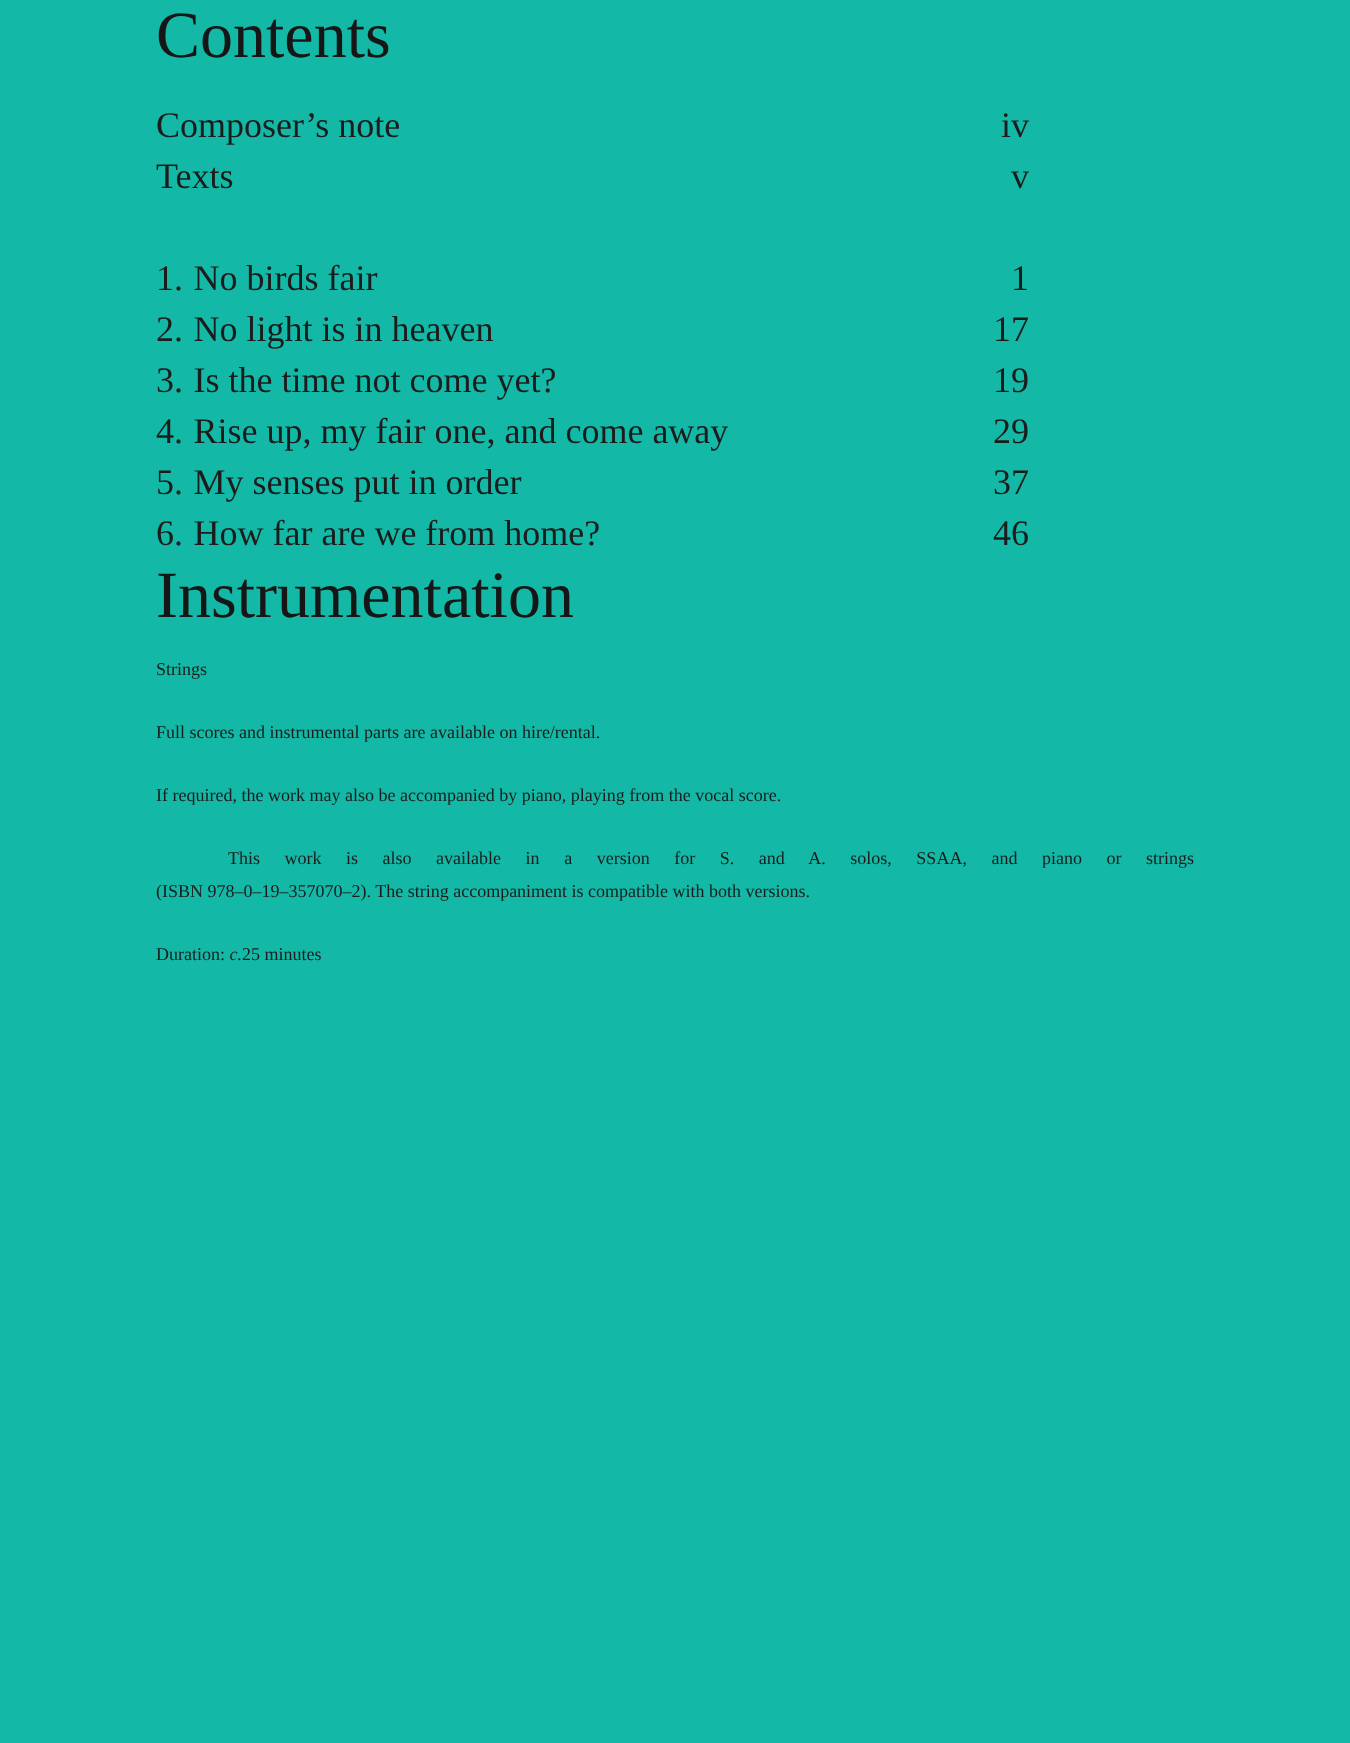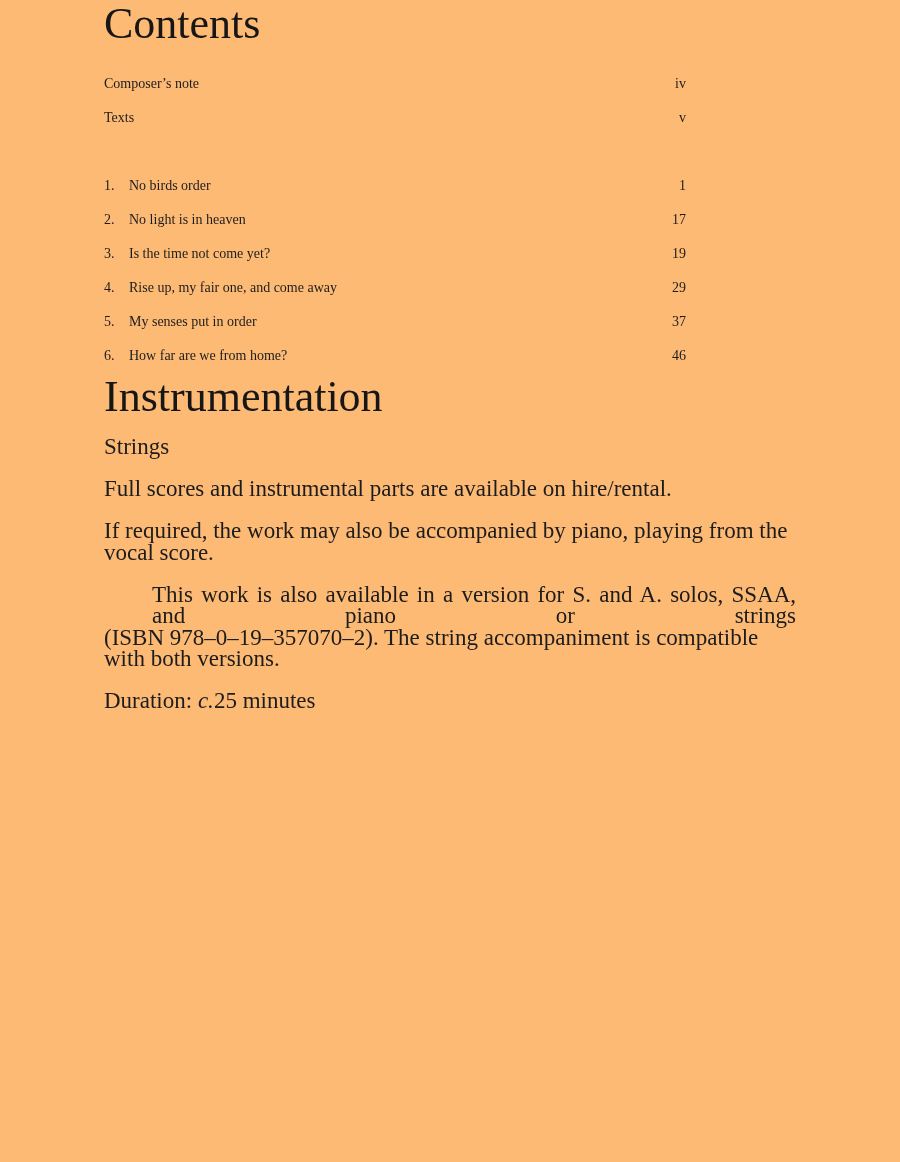--- a/index.html
+++ b/index.html
@@ -4,21 +4,21 @@
 <style>
   html, body {
     margin: 0;
     padding: 0;
     background: #ffffff;
   }
   .page {
     position: relative;
     width: 900px;
     height: 1162px;
-    background: #fdba74;
+    background: #14b8a6;
     color: #1a1a1a;
     font-family: "Liberation Serif", serif;
     overflow: hidden;
   }
   .content {
     position: absolute;
     left: 104px;
     top: 0;
     width: 692px;
   }
@@ -37,41 +37,41 @@
   
   .toc {
     width: 582px; 
   }
   .toc-frontmatter { margin-top: 19px; }
   .toc-items { margin-top: 34px; }
   .toc-row {
     display: flex;
     align-items: center;
     height: 34px;
-    font-size: 14px;
+    font-size: 24px;
     line-height: 34px;
     color: #1c1c1c;
   }
   .toc-num {
     width: 25px;
     flex: 0 0 auto;
   }
   .toc-label {
     flex: 1 1 auto;
   }
   .toc-page {
     flex: 0 0 auto;
     text-align: right;
     min-width: 40px;
   }
 
   
   .body-par {
     margin: 20.5px 0 0 0;
-    font-size: 23px;
+    font-size: 12px;
     line-height: 21.5px;
     color: #1c1c1c;
     text-align: left;
   }
   .body-par.first { margin-top: 15px; }
   .pline { display: block; }
   .jline {
     display: block;
     text-align: justify;
     text-align-last: justify;
@@ -94,21 +94,21 @@
       </div>
       <div class="toc-row">
         <span class="toc-label">Texts</span>
         <span class="toc-page">v</span>
       </div>
     </div>
 
     <div class="toc toc-items">
       <div class="toc-row">
         <span class="toc-num">1.</span>
-        <span class="toc-label">No birds order</span>
+        <span class="toc-label">No birds fair</span>
         <span class="toc-page">1</span>
       </div>
       <div class="toc-row">
         <span class="toc-num">2.</span>
         <span class="toc-label">No light is in heaven</span>
         <span class="toc-page">17</span>
       </div>
       <div class="toc-row">
         <span class="toc-num">3.</span>
         <span class="toc-label">Is the time not come yet?</span>

